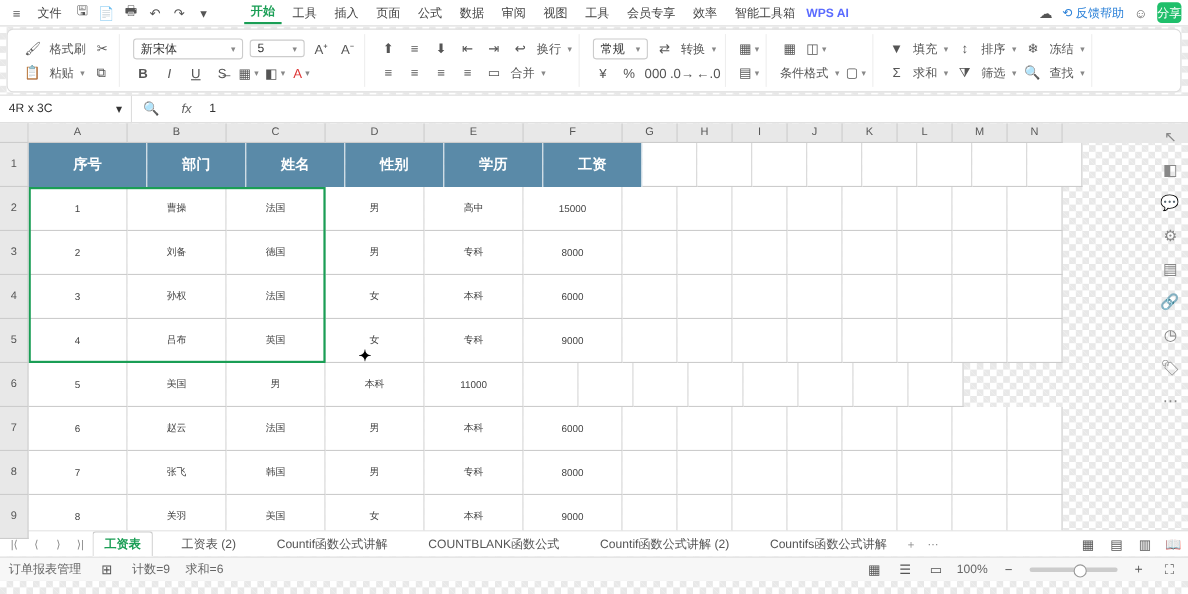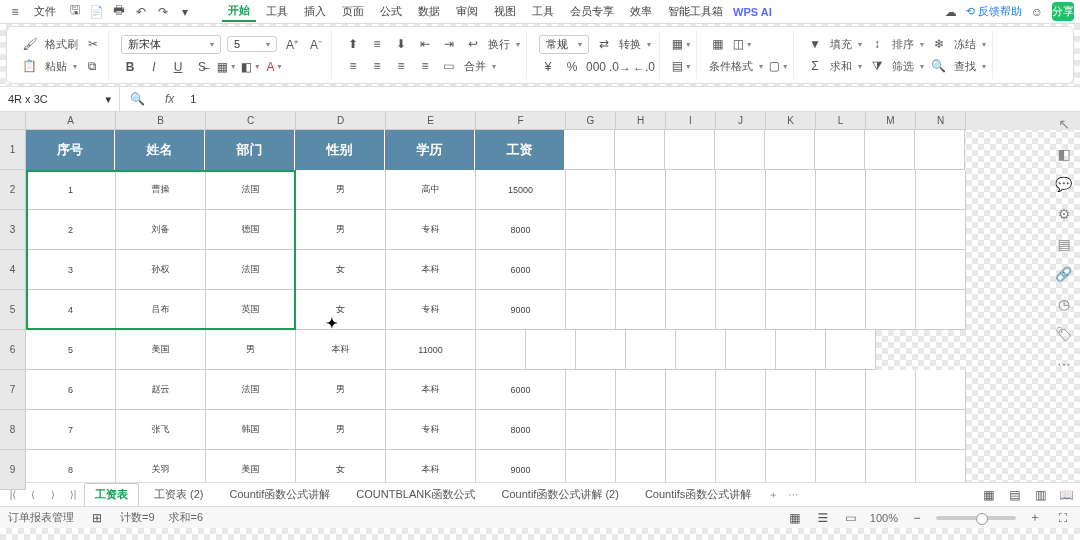--- a/index.html
+++ b/index.html
@@ -241,23 +241,23 @@
           <div class="colhdr" style="width: 50px;">H</div>
           <div class="colhdr" style="width: 50px;">I</div>
           <div class="colhdr" style="width: 50px;">J</div>
           <div class="colhdr" style="width: 50px;">K</div>
           <div class="colhdr" style="width: 50px;">L</div>
           <div class="colhdr" style="width: 50px;">M</div>
           <div class="colhdr" style="width: 50px;">N</div>
         </div>
       <div class="gridbody" id="gridbody">
           <div class="datarow">
-            <div class="thdr" style="width: 89px;">序号</div>
+            <div class="thdr" style="width: 108px;">序号</div>
+            <div class="thdr" style="width: 90px;">部门</div>
             <div class="thdr" style="width: 90px;">姓名</div>
-            <div class="thdr" style="width: 90px;">部门</div>
             <div class="thdr" style="width: 90px;">性别</div>
             <div class="thdr" style="width: 90px;">学历</div>
             <div class="thdr" style="width: 90px;">工资</div>
             <div class="cell" style="background: rgb(255, 255, 255); width: 50px;"></div>
             <div class="cell" style="background: rgb(255, 255, 255); width: 50px;"></div>
             <div class="cell" style="background: rgb(255, 255, 255); width: 50px;"></div>
             <div class="cell" style="background: rgb(255, 255, 255); width: 50px;"></div>
             <div class="cell" style="background: rgb(255, 255, 255); width: 50px;"></div>
             <div class="cell" style="background: rgb(255, 255, 255); width: 50px;"></div>
             <div class="cell" style="background: rgb(255, 255, 255); width: 50px;"></div>
@@ -406,21 +406,21 @@
     <span class="sico">◷</span>
     <span class="sico">🏷</span>
     <span class="sico">⋯</span>
   </div>
 
   <div class="tabs">
     <span class="tabnav">|⟨</span>
     <span class="tabnav">⟨</span>
     <span class="tabnav">⟩</span>
     <span class="tabnav">⟩|</span>
-    <div id="sheettabs" style="display:flex;gap:4px">
+    <div id="sheettabs" style="display:flex;gap:15px">
         <div class="tab active">工资表</div>
         <div class="tab">工资表 (2)</div>
         <div class="tab">Countif函数公式讲解</div>
         <div class="tab">COUNTBLANK函数公式</div>
         <div class="tab">Countif函数公式讲解 (2)</div>
         <div class="tab">Countifs函数公式讲解</div>
       </div>
     <span class="tabnav">＋</span>
     <span class="tabnav">⋯</span>
     <div style="margin-left:auto;display:flex;gap:8px">

